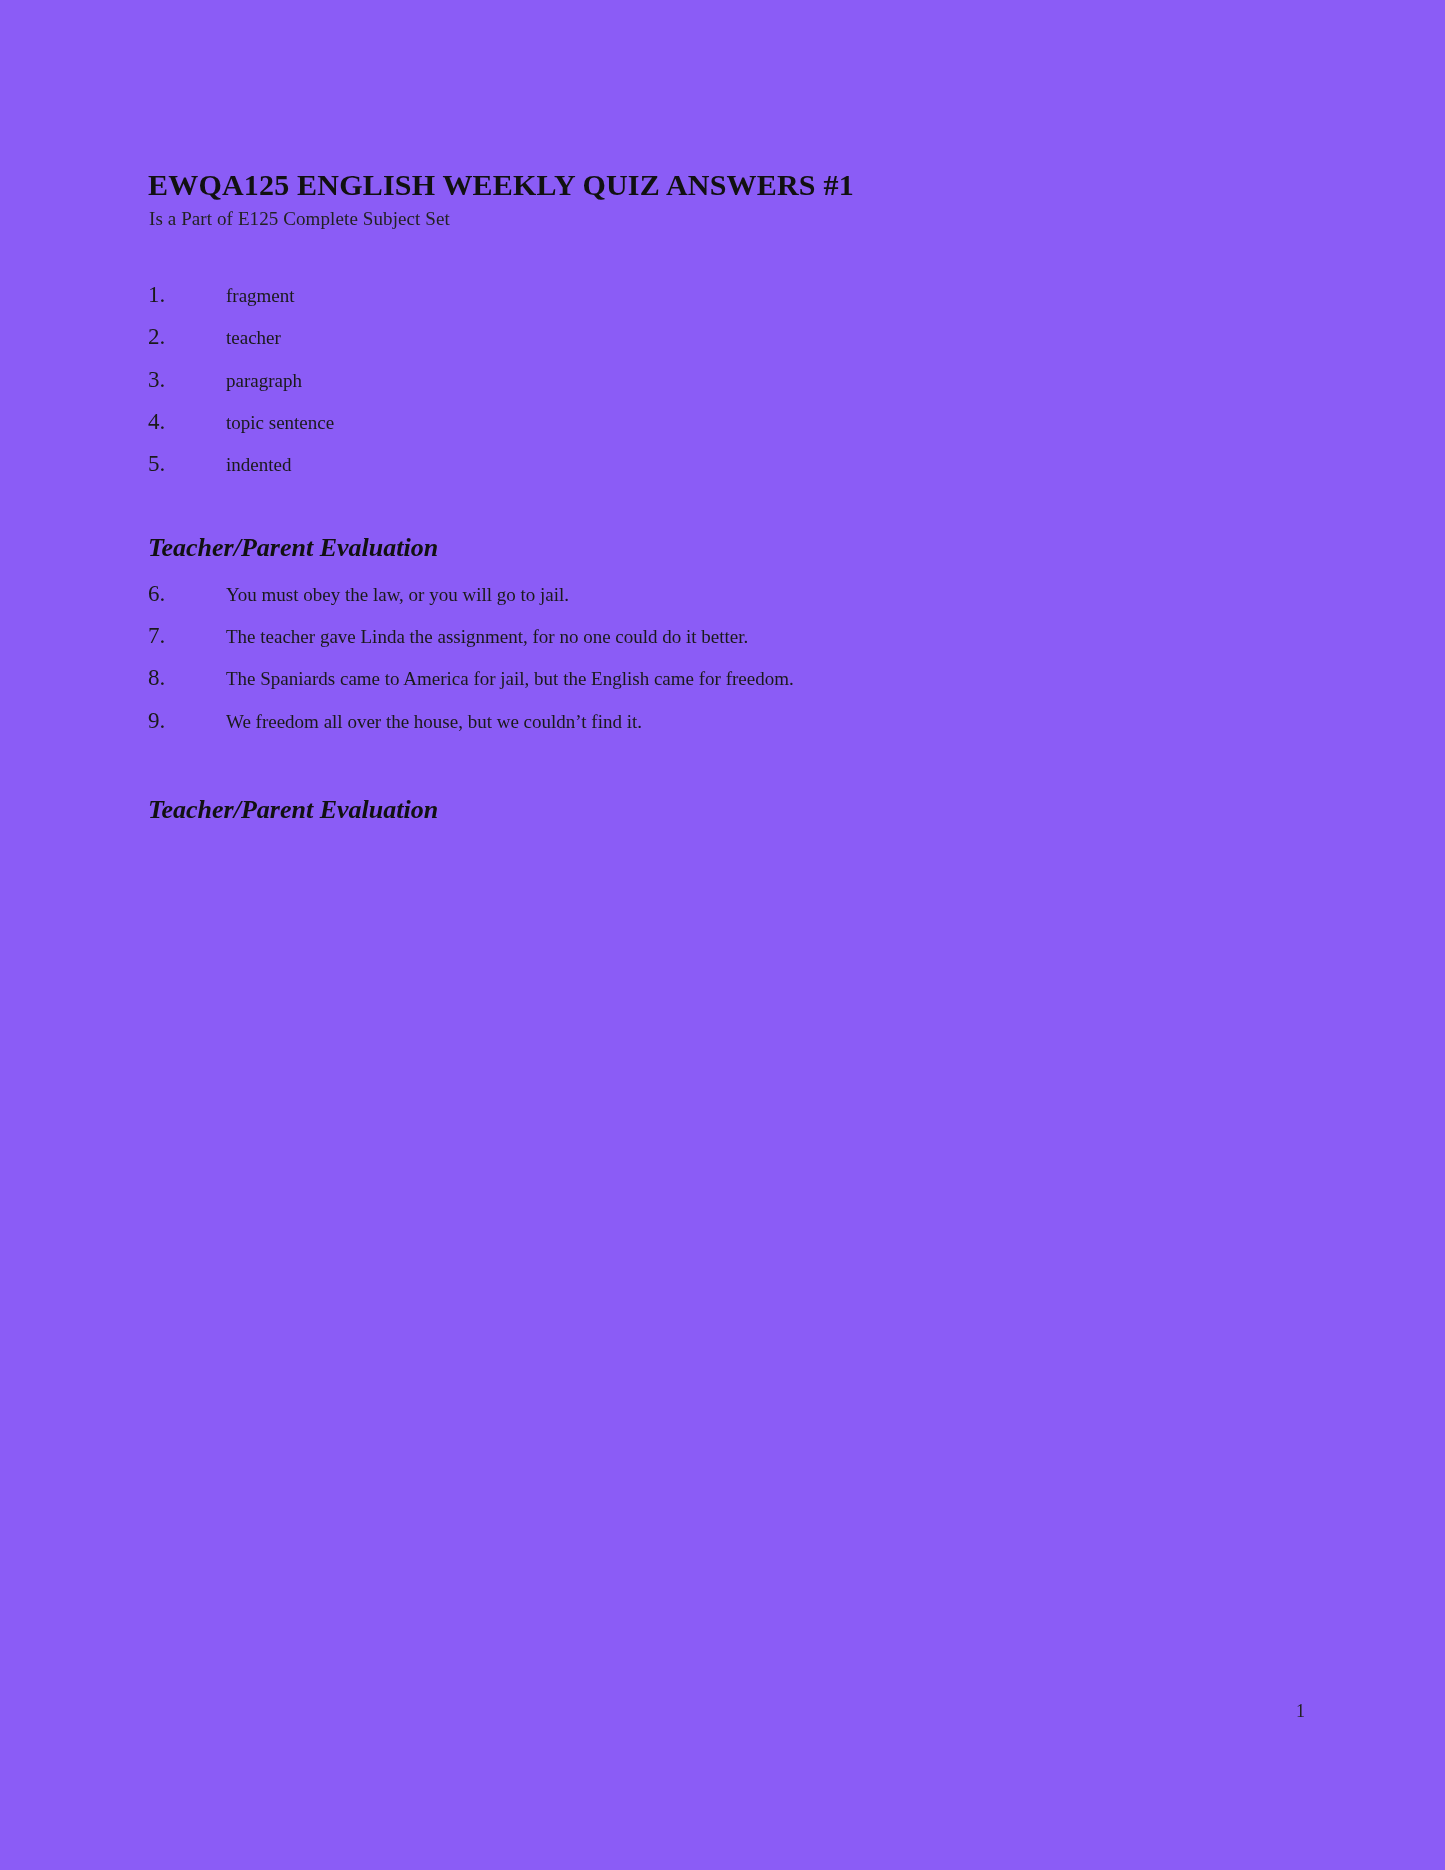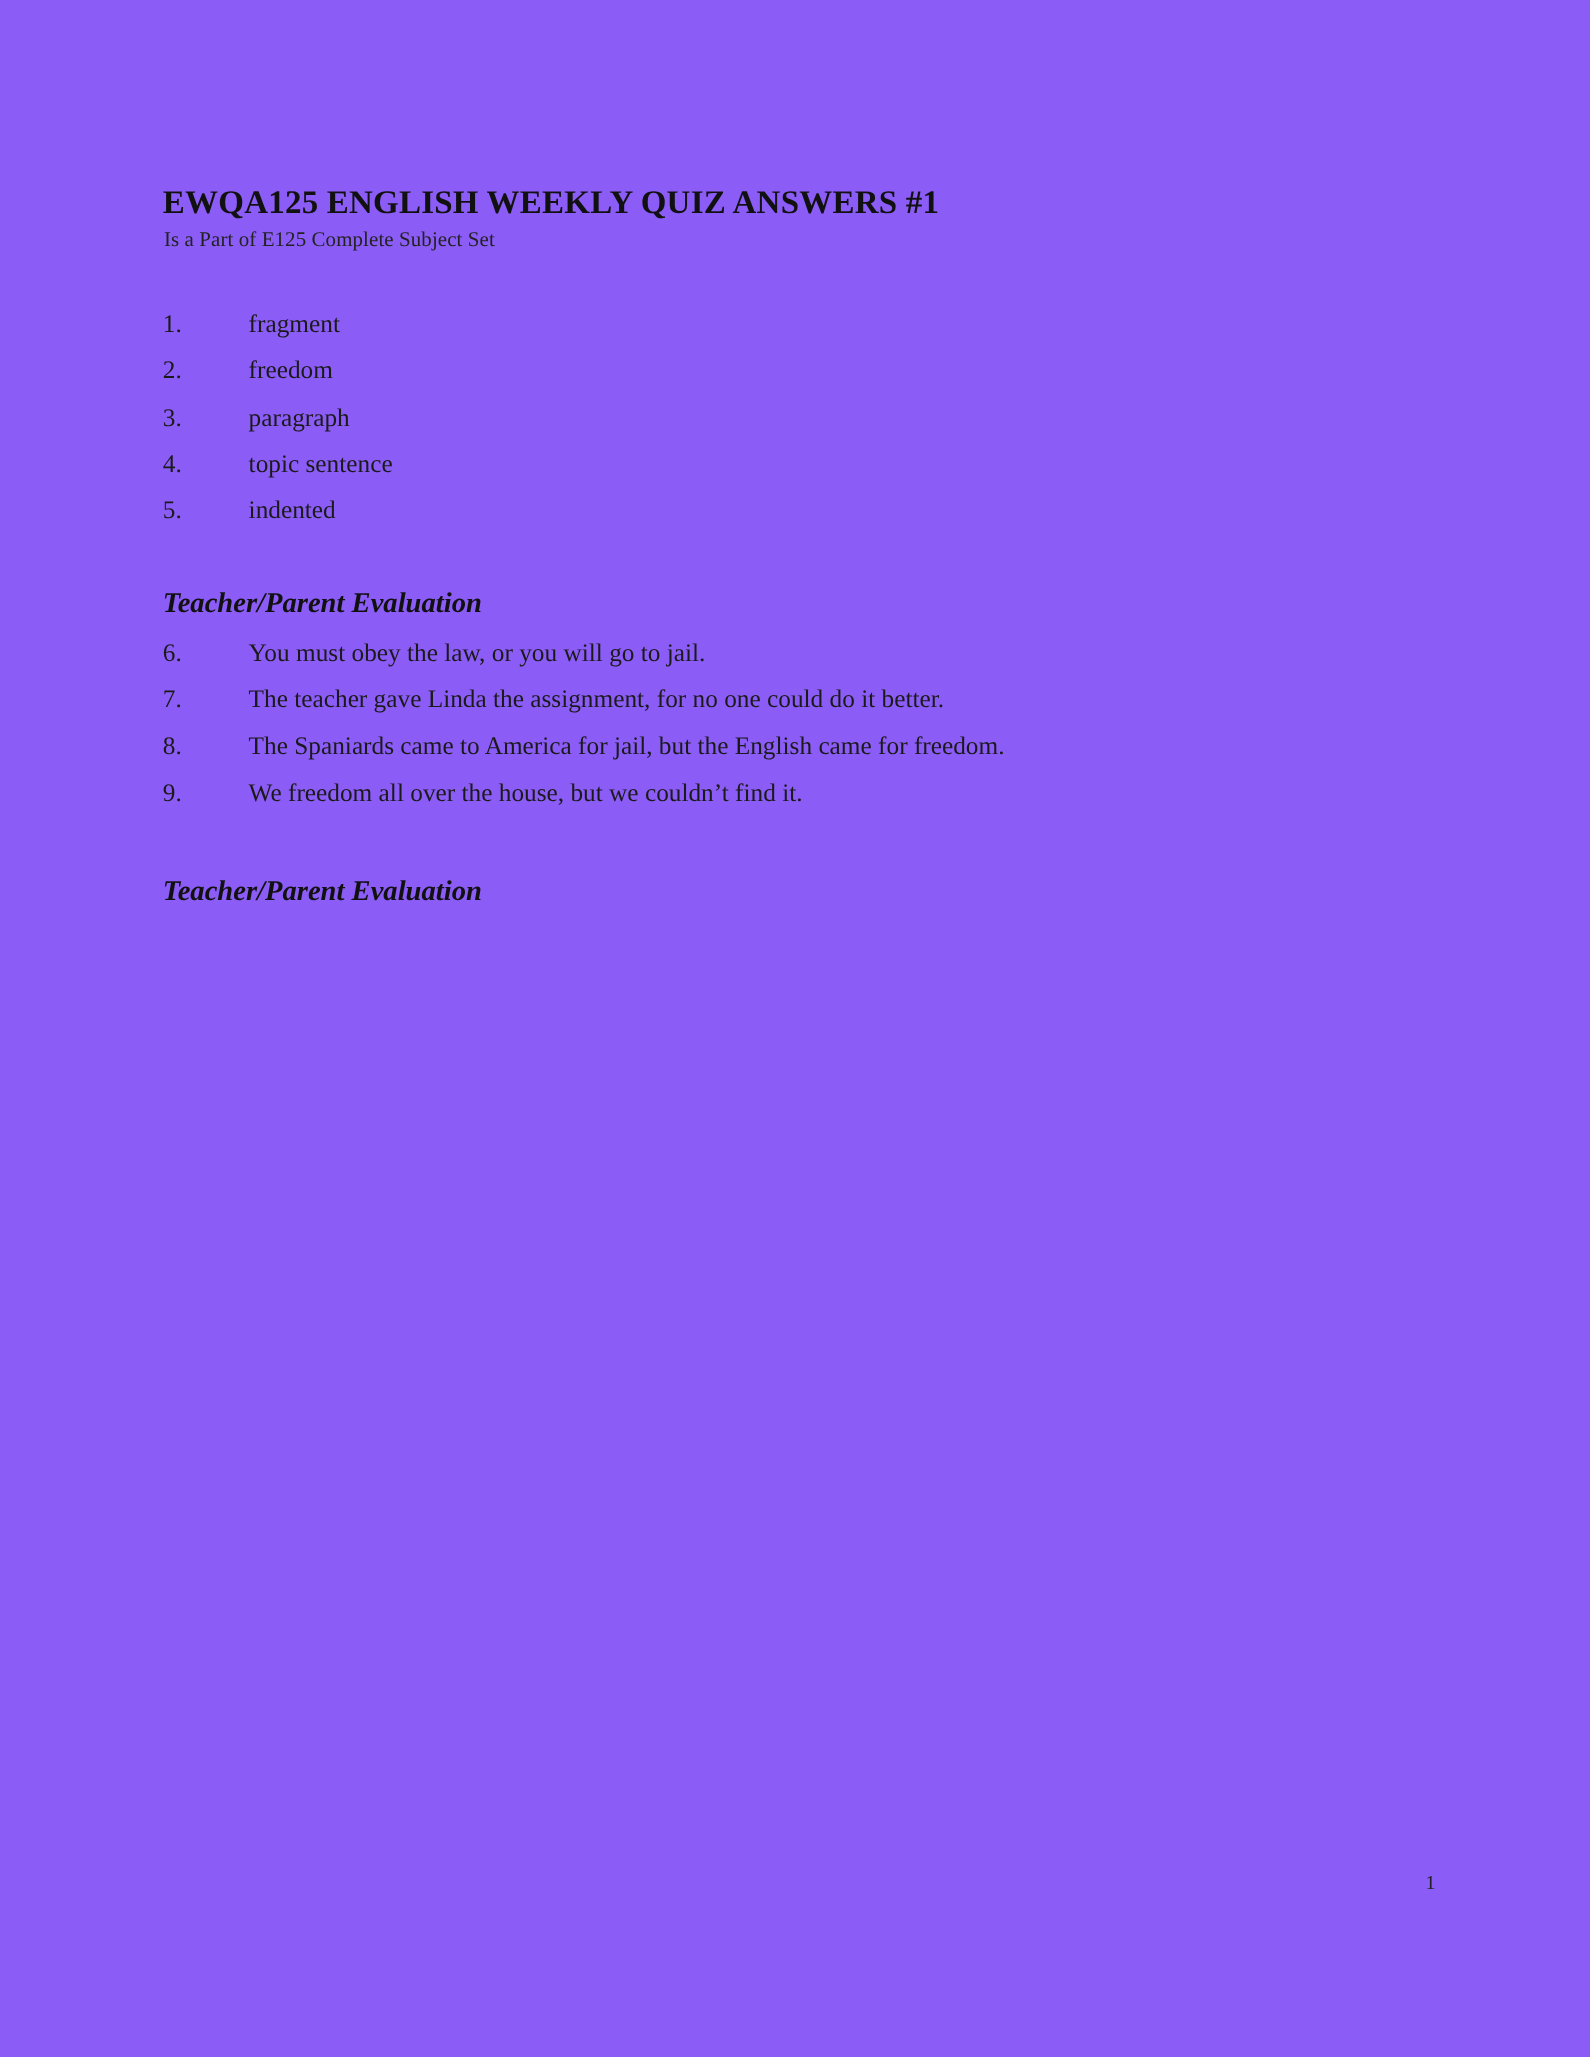--- a/index.html
+++ b/index.html
@@ -60,21 +60,21 @@
     margin-bottom: 9px;
     color: #1a1a1a;
   }
   .item-num {
     width: 78px;
     flex: 0 0 78px;
     font-size: 23px;
   }
   .item-text {
     flex: 1 1 auto;
-    font-size: 23px;
+    font-size: 19px;
   }
   .section-heading {
     font-style: italic;
     font-size: 26px;
     margin: 52px 0 14px 0;
     color: #111;
   }
   .section-heading.trailing {
     margin-top: 58px;
   }
@@ -95,21 +95,21 @@
     <h1 class="doc-title">EWQA125 ENGLISH WEEKLY QUIZ ANSWERS #1</h1>
     <p class="doc-subtitle">Is a Part of E125 Complete Subject Set</p>
 
     <ul class="list first">
       <li class="list-item">
         <span class="item-num">1.</span>
         <span class="item-text">fragment</span>
       </li>
       <li class="list-item">
         <span class="item-num">2.</span>
-        <span class="item-text">freedom</span>
+        <span class="item-text">teacher</span>
       </li>
       <li class="list-item">
         <span class="item-num">3.</span>
         <span class="item-text">paragraph</span>
       </li>
       <li class="list-item">
         <span class="item-num">4.</span>
         <span class="item-text">topic sentence</span>
       </li>
       <li class="list-item">

